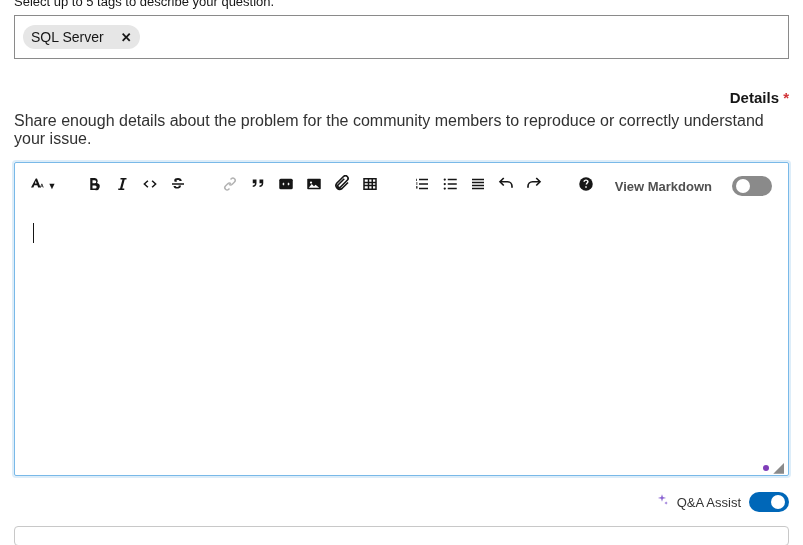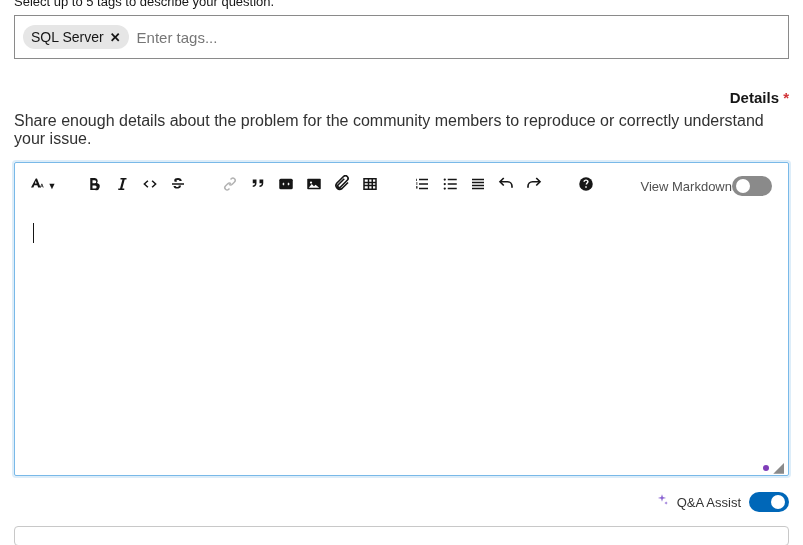--- a/index.html
+++ b/index.html
@@ -25,21 +25,21 @@
       align-items: center;
       gap: 8px;
       height: 44px;
     }
     .tag-chip {
       background: #e6e6e6;
       border-radius: 12px;
       padding: 4px 8px;
       display: inline-flex;
       align-items: center;
-      gap: 6px;
+      gap: 17px;
       font-size: 14px;
       color: #161616;
     }
     .tag-x {
       cursor: pointer;
       font-weight: bold;
       font-size: 13px;
     }
     .tags-input {
       border: none;
@@ -90,21 +90,22 @@
       cursor: pointer;
       color: #161616;
     }
     .tb-btn.disabled { color: #b3b3b3; cursor: default; }
     .tb-btn svg { width: 18px; height: 18px; }
     .spacer-sm { width: 18px; }
     .toolbar-right {
       margin-left: auto;
       display: flex;
       align-items: center;
-      gap: 0;
+      gap: 20px;
+      font-weight: bold;
     }
     .vm-label {
       font-size: 13px;
       color: #505050;
     }
     .toggle {
       width: 40px;
       height: 20px;
       background: #8a8a8a;
       border-radius: 20px;
@@ -181,21 +182,20 @@
 </head>
 <body>
 
 <div class="cutoff-text">Select up to 5 tags to describe your question.</div>
 
 <div class="tags-box">
   <span class="tag-chip">
     <span>SQL Server</span>
     <span class="tag-x">✕</span>
   </span>
-  <input class="tags-input" placeholder="Enter tags..." style="">
 </div>
 
 <div class="section-label">
   <span>Details</span>
   <span class="req">*</span>
 </div>
 <div class="hint">Share enough details about the problem for the community members to reproduce or correctly understand your issue.</div>
 
 <div class="editor-wrap">
   <div class="toolbar">

